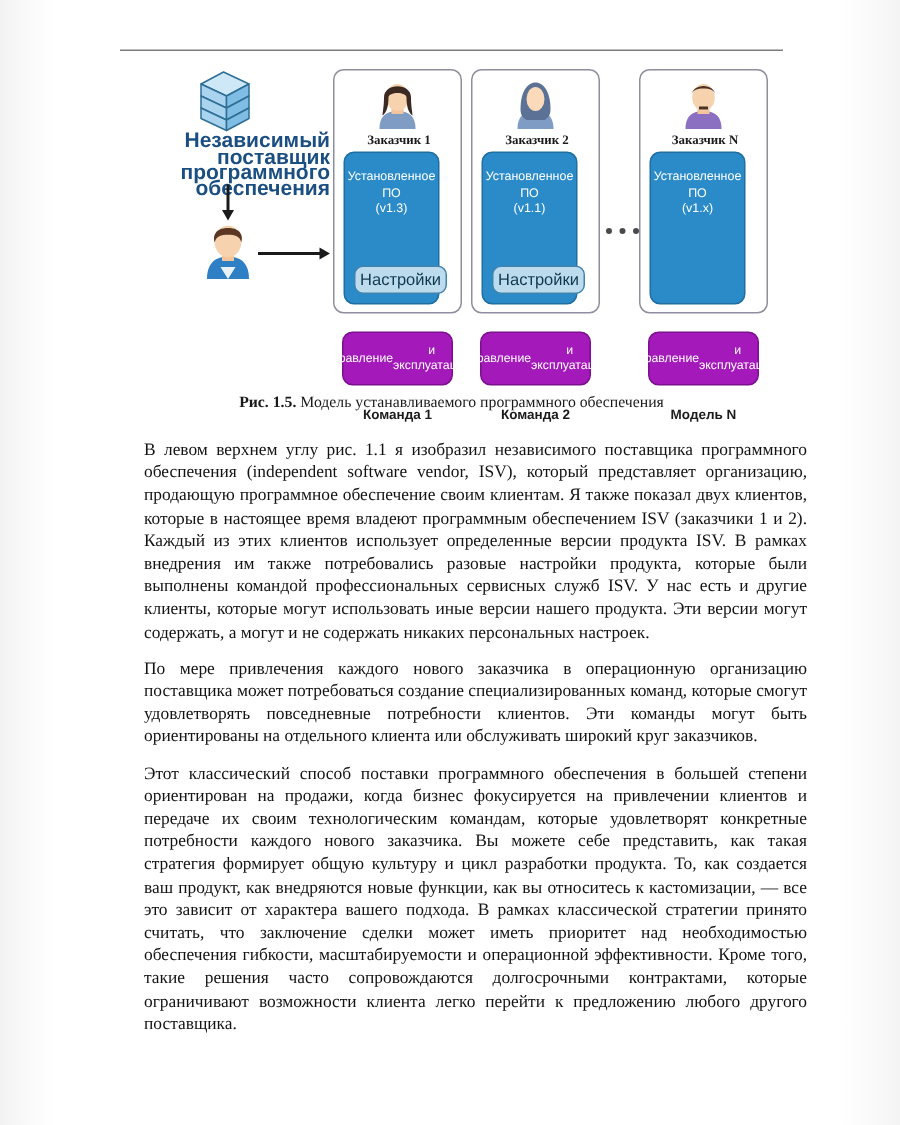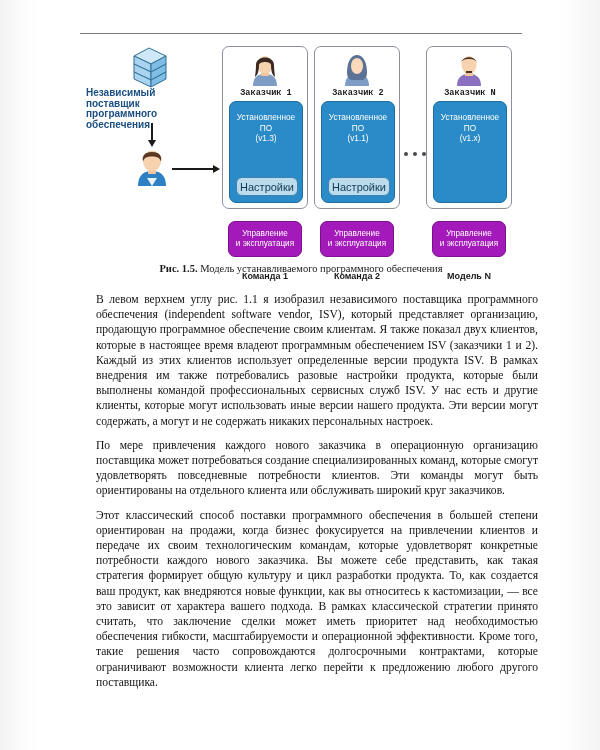--- a/index.html
+++ b/index.html
@@ -64,24 +64,24 @@
     width: 442px; height: 228px;
   }
   .fig-inner { position: absolute; left: 0; top: 0; width: 442px; height: 228px; }
 
   
   .server-icon { position: absolute; left: 48px; top: 2px; width: 46px; height: 42px; }
   .isv-label {
     position: absolute;
     left: 6px; top: 44px;
     width: 134px;
-    text-align: left;
+    text-align: right;
     font-family: "Liberation Sans", sans-serif;
     font-weight: bold;
-    font-size: 10px;
+    font-size: 14px;
     line-height: 10.5px;
     color: #1b4f82;
   }
   .arrow-down {
     position: absolute;
     left: 71px; top: 79px;
     width: 2px; height: 18px;
     background: #1a1a1a;
   }
   .arrow-down::after {
@@ -136,29 +136,29 @@
     position: absolute;
     left: 50%; top: 6px;
     transform: translateX(-50%);
     width: 30px; height: 33px;
   }
   .cust-name {
     position: absolute;
     left: 0; top: 41px;
     width: 86px;
     text-align: center;
-    font-family: Liberation Mono, monospace;
+    font-family: Liberation Serif, serif;
     font-size: 8.6px;
     font-weight: bold;
     color: #1b1b1b;
   }
   .sw-box {
     position: absolute;
     left: 6px; top: 54px;
-    width: 74px; height: 102px;
+    width: 64px; height: 102px;
     background: #2b8bc8;
     border: 1.3px solid #1f6e9f;
     border-radius: 7px;
     box-sizing: border-box;
   }
   .sw-text {
     position: absolute;
     left: 0; top: 10px;
     width: 100%;
     text-align: center;
@@ -184,21 +184,21 @@
   }
   .team-box {
     position: absolute;
     top: 175px; left: 6px;
     width: 74px; height: 36px;
     background: #a319b9;
     border: 1.3px solid #7c108e;
     border-radius: 7px;
     box-sizing: border-box;
     display: flex;
-    flex-direction: column;
+    flex-direction: row;
     align-items: center;
     justify-content: center;
     font-family: "Liberation Sans", sans-serif;
     font-size: 8.2px;
     line-height: 10.5px;
     color: #ffffff;
     text-align: center;
   }
   .team-label {
     position: absolute;

